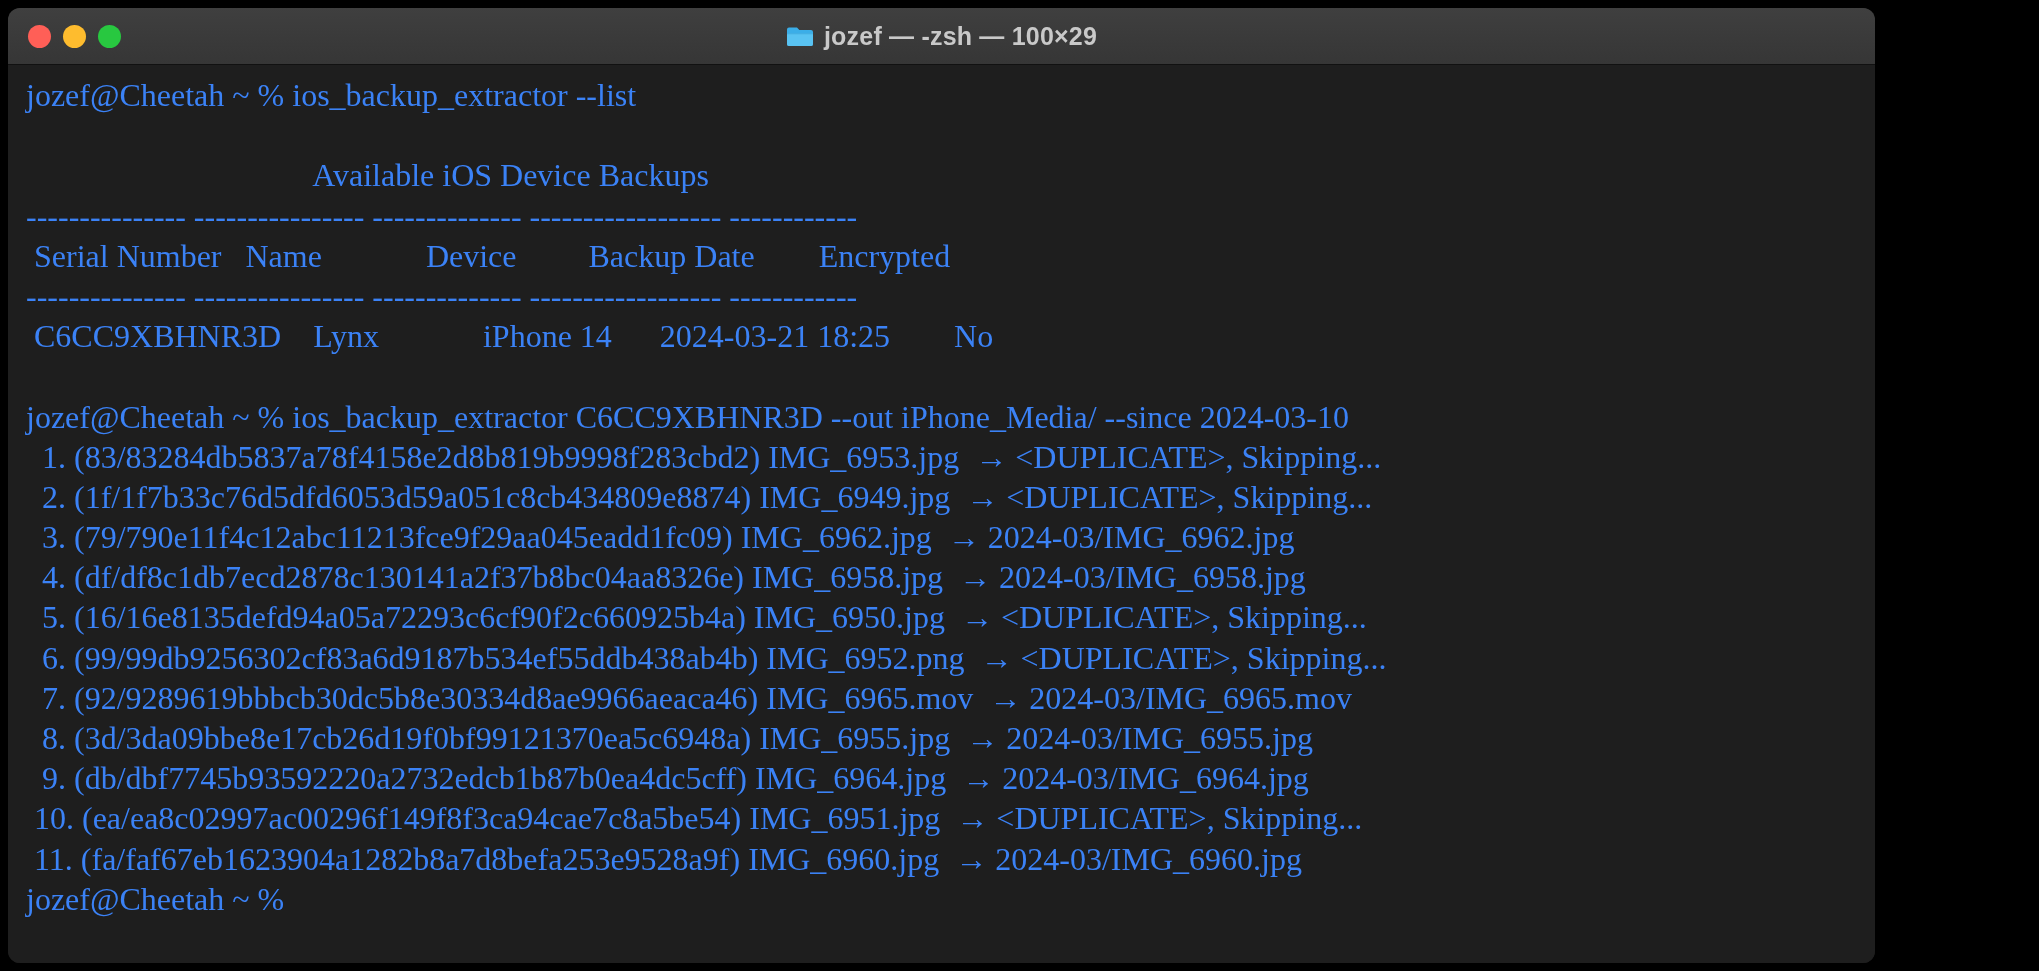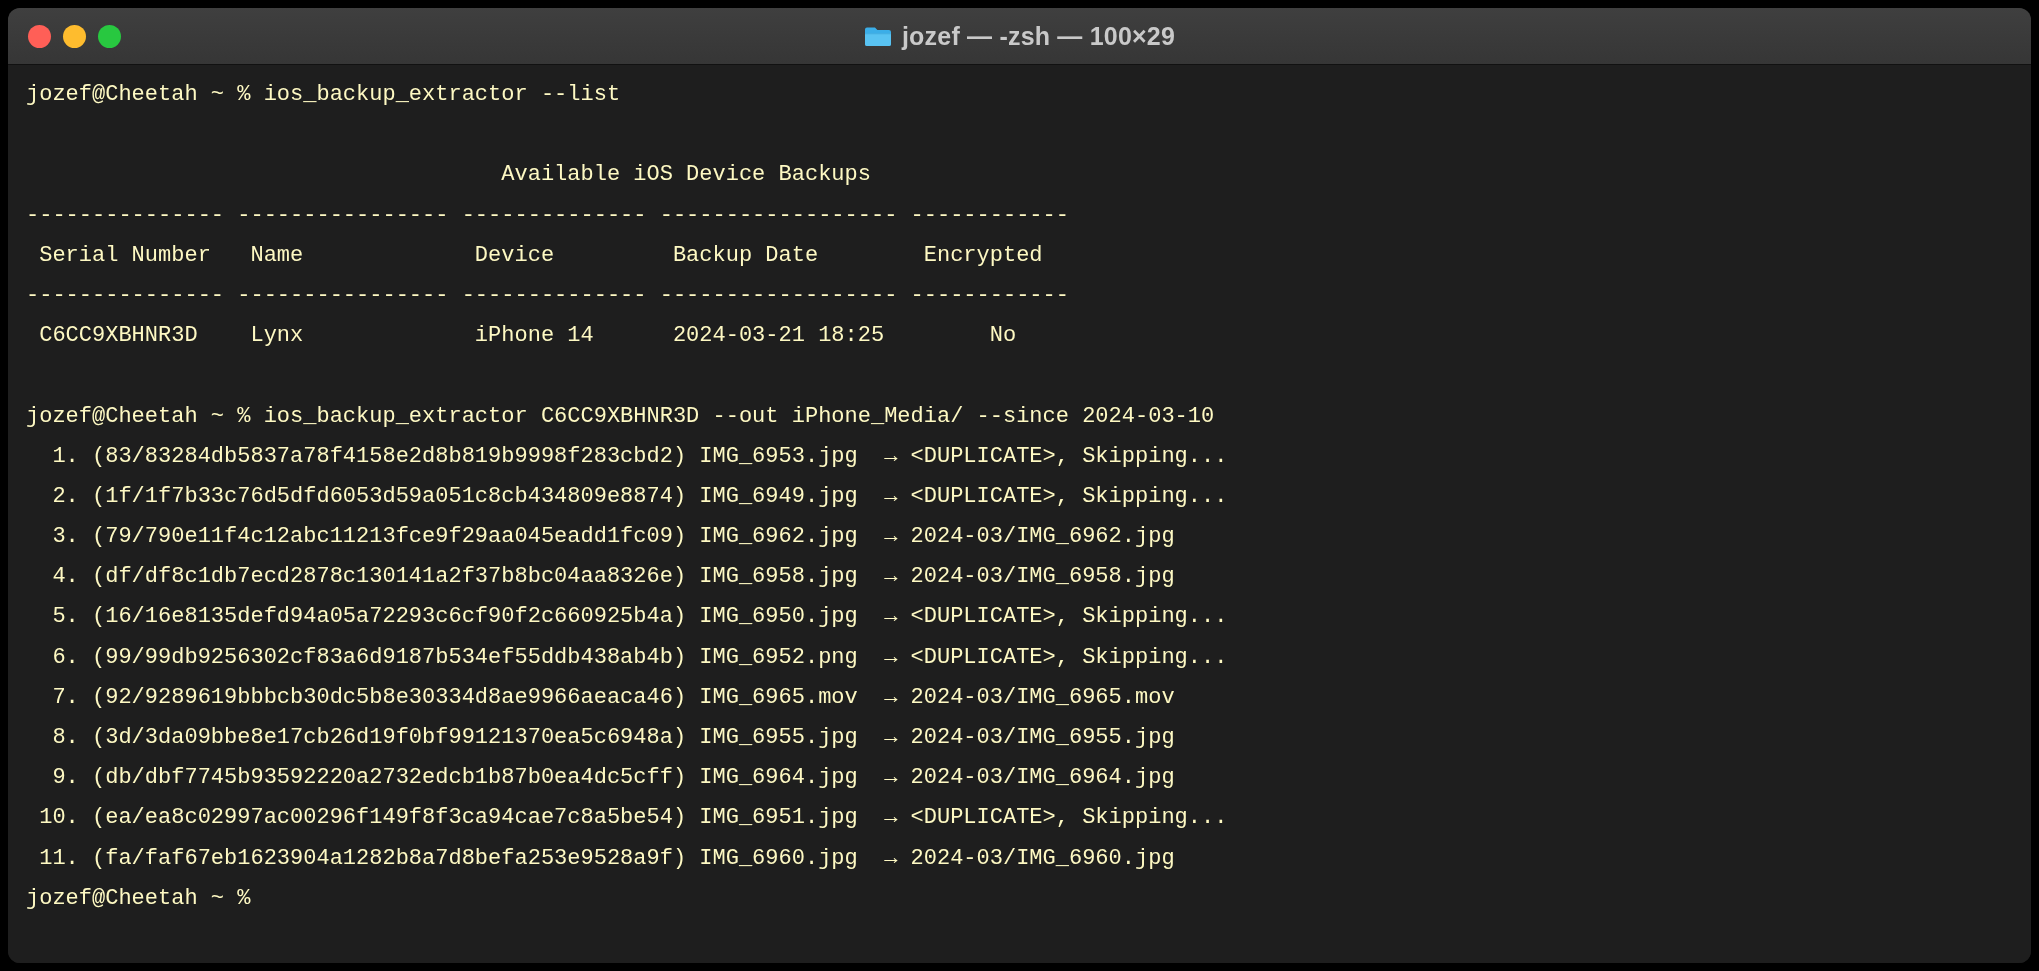--- a/index.html
+++ b/index.html
@@ -11,21 +11,21 @@
     overflow: hidden;
   }
   body {
     font-family: "DejaVu Sans Mono", monospace;
   }
 
   #window {
     position: absolute;
     left: 8px;
     top: 8px;
-    width: 2023px;
+    width: 1867px;
     height: 955px;
     border-radius: 12px;
     overflow: hidden;
     box-shadow: 0 10px 34px rgba(0,0,0,0.85);
     display: flex;
     flex-direction: column;
     background: #1E1E1E;
   }
 
   
@@ -81,24 +81,24 @@
 
   
   #term {
     flex: 1;
     background: #1E1E1E;
     padding: 10px 0 0 18px;
     box-sizing: border-box;
     overflow: hidden;
   }
   #screen {
-    font-family: Liberation Mono, monospace;
-    font-size: 22px;
+    font-family: Liberation Serif, serif;
+    font-size: 32px;
     line-height: 40.2px;
-    color: #fef9c3;
+    color: #3b82f6;
     white-space: pre;
     letter-spacing: 0px;
     -webkit-font-smoothing: antialiased;
   }
   .line {
     white-space: pre;
     height: 40.2px;
   }
   .blank { height: 40.2px; }
 </style>

